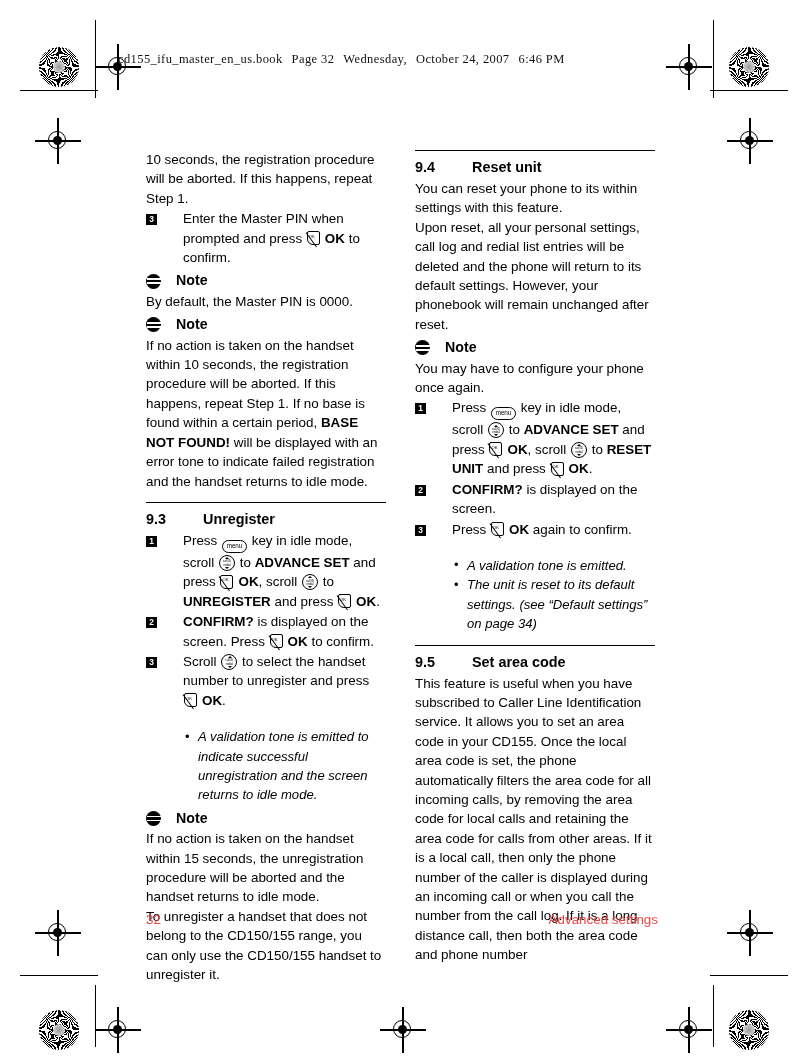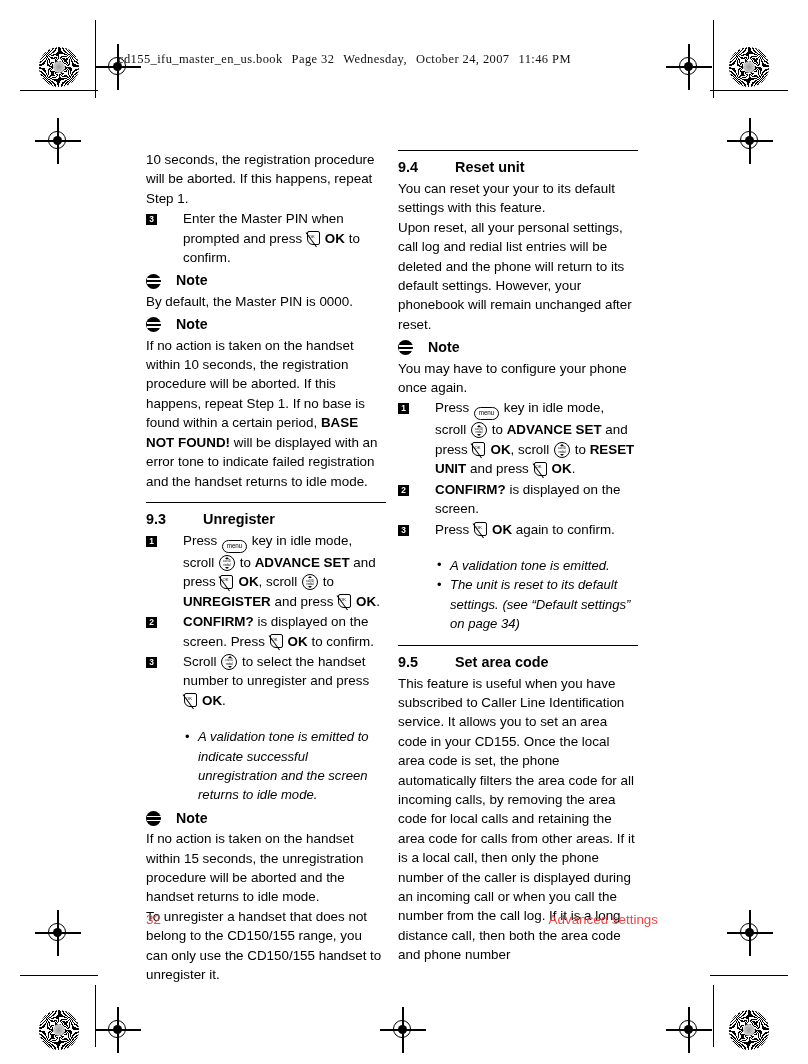--- a/index.html
+++ b/index.html
@@ -94,21 +94,21 @@
     width: 512px;
   }
   .col {
     position: absolute;
     top: 0;
     width: 240px;
     font-size: 13.4px;
     line-height: 19.4px;
   }
   .col-left  { left: 0px; }
-  .col-right { left: 252px; }
+  .col-right { left: 269px; }
 
   p, .line {
     margin: 0;
     padding: 0;
   }
 
   .para {
     margin: 0 0 0px 0;
   }
 
@@ -385,21 +385,21 @@
 <div class="trim v" style="left:95px; top:20px; height:78px;"></div>
 <div class="trim v" style="left:713px; top:20px; height:78px;"></div>
 <div class="trim h" style="left:20px; top:90px; width:78px;"></div>
 <div class="trim h" style="left:710px; top:90px; width:78px;"></div>
 <div class="trim h" style="left:20px; top:975px; width:78px;"></div>
 <div class="trim h" style="left:710px; top:975px; width:78px;"></div>
 <div class="trim v" style="left:95px; top:985px; height:62px;"></div>
 <div class="trim v" style="left:713px; top:985px; height:62px;"></div>
 
 <div class="slug">
-  <span>cd155_ifu_master_en_us.book</span><span class="sp"></span><span>Page 32</span><span class="sp"></span><span>Wednesday,</span><span class="sp"></span><span>October 24, 2007</span><span class="sp"></span><span>11:46 PM</span>
+  <span>cd155_ifu_master_en_us.book</span><span class="sp"></span><span>Page 32</span><span class="sp"></span><span>Wednesday,</span><span class="sp"></span><span>October 24, 2007</span><span class="sp"></span><span>6:46 PM</span>
 </div>
 
 <div class="page">
 
   <div class="col col-left">
 
     <p class="para">10 seconds, the registration procedure will be aborted. If this happens, repeat Step 1.</p>
 
     <div class="step">
       <span class="badge">3</span>
@@ -490,21 +490,21 @@
     <p class="para">To unregister a handset that does not belong to the CD150/155 range, you can only use the CD150/155 handset to unregister it.</p>
   </div>
 
   <div class="col col-right">
 
     <div class="sec-rule" style="margin-top:0px;"></div>
     <div class="sec-head">
       <span class="num">9.4</span>
       <span>Reset unit</span>
     </div>
-    <p class="para">You can reset your your to its default settings with this feature.</p>
+    <p class="para">You can reset your phone to its within settings with this feature.</p>
 
     <p class="para">Upon reset, all your personal settings, call log and redial list entries will be deleted and the phone will return to its default settings. However, your phonebook will remain unchanged after reset.</p>
 
     <div class="callout">
       <span class="icon-note">
           <span class="disc"></span>
           <span class="b1"></span>
           <span class="b2"></span>
         </span>
       <span class="ctitle">Note</span>

